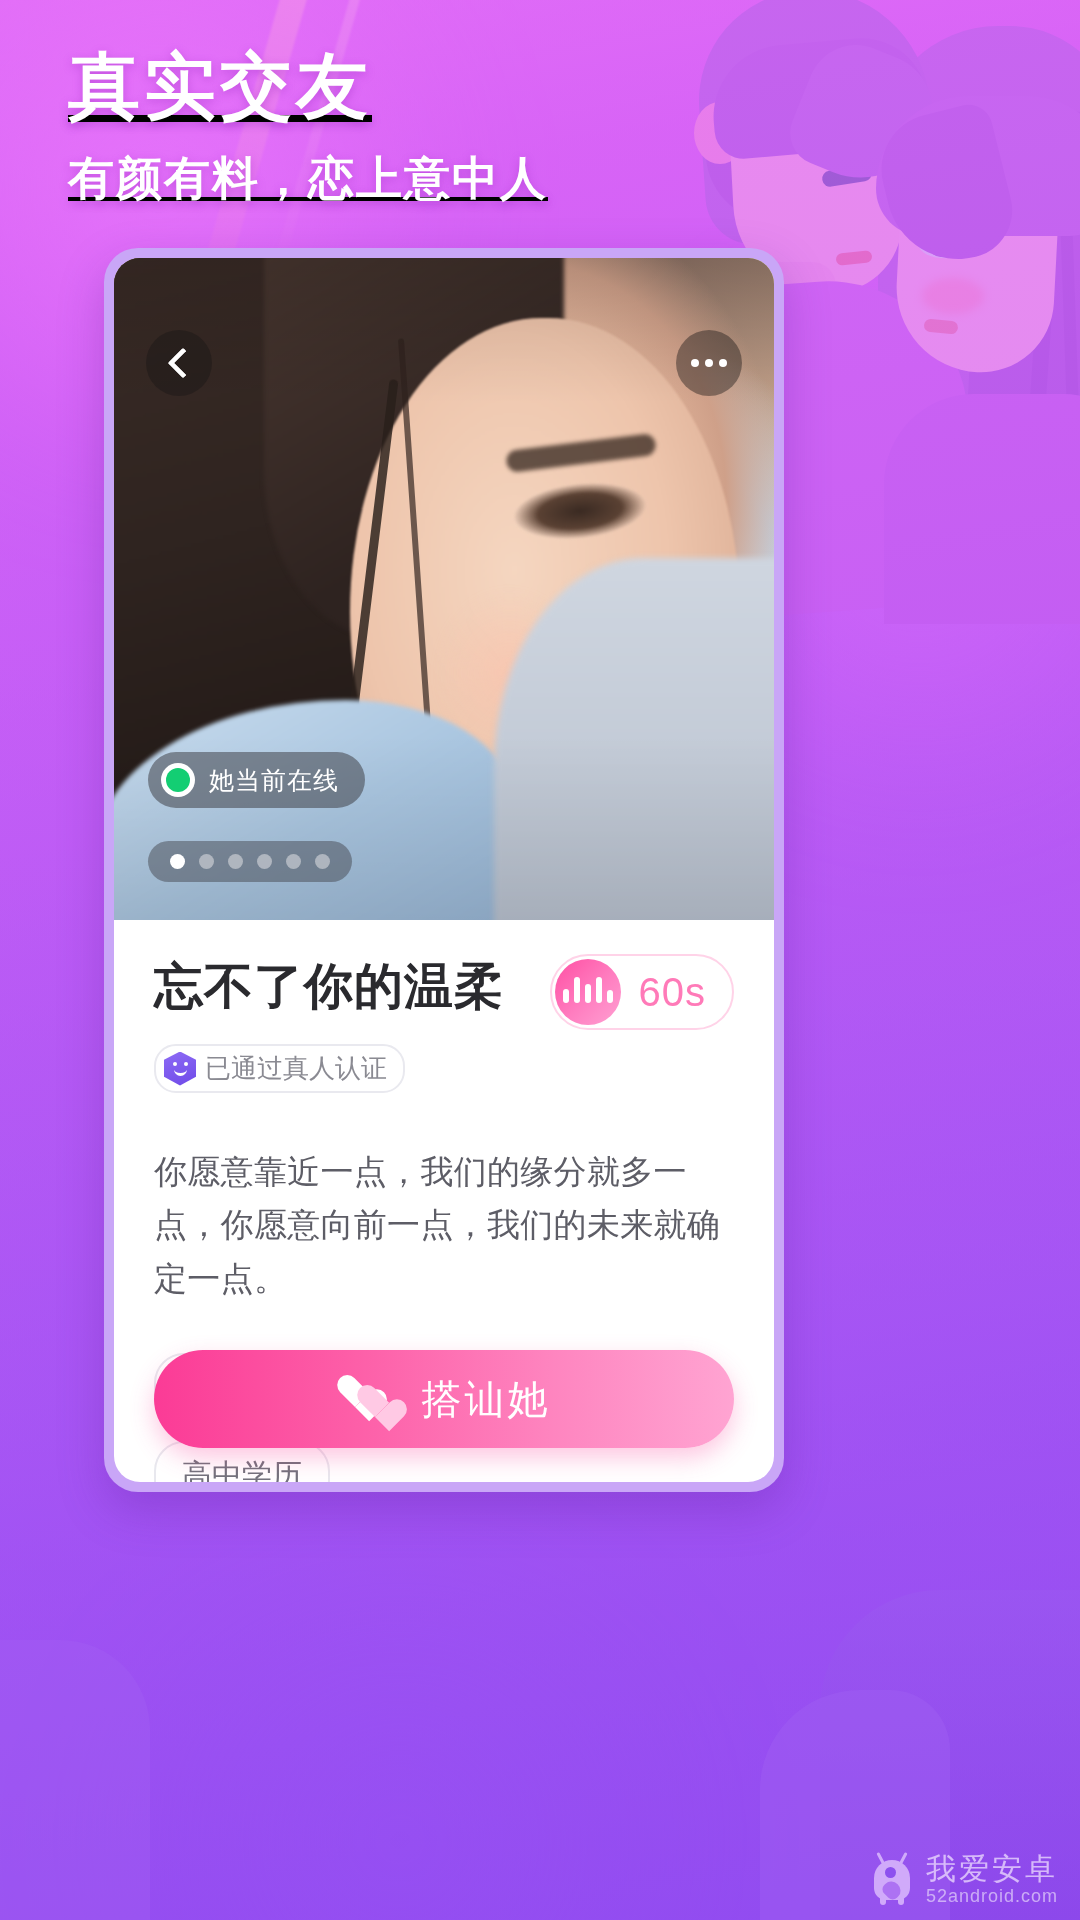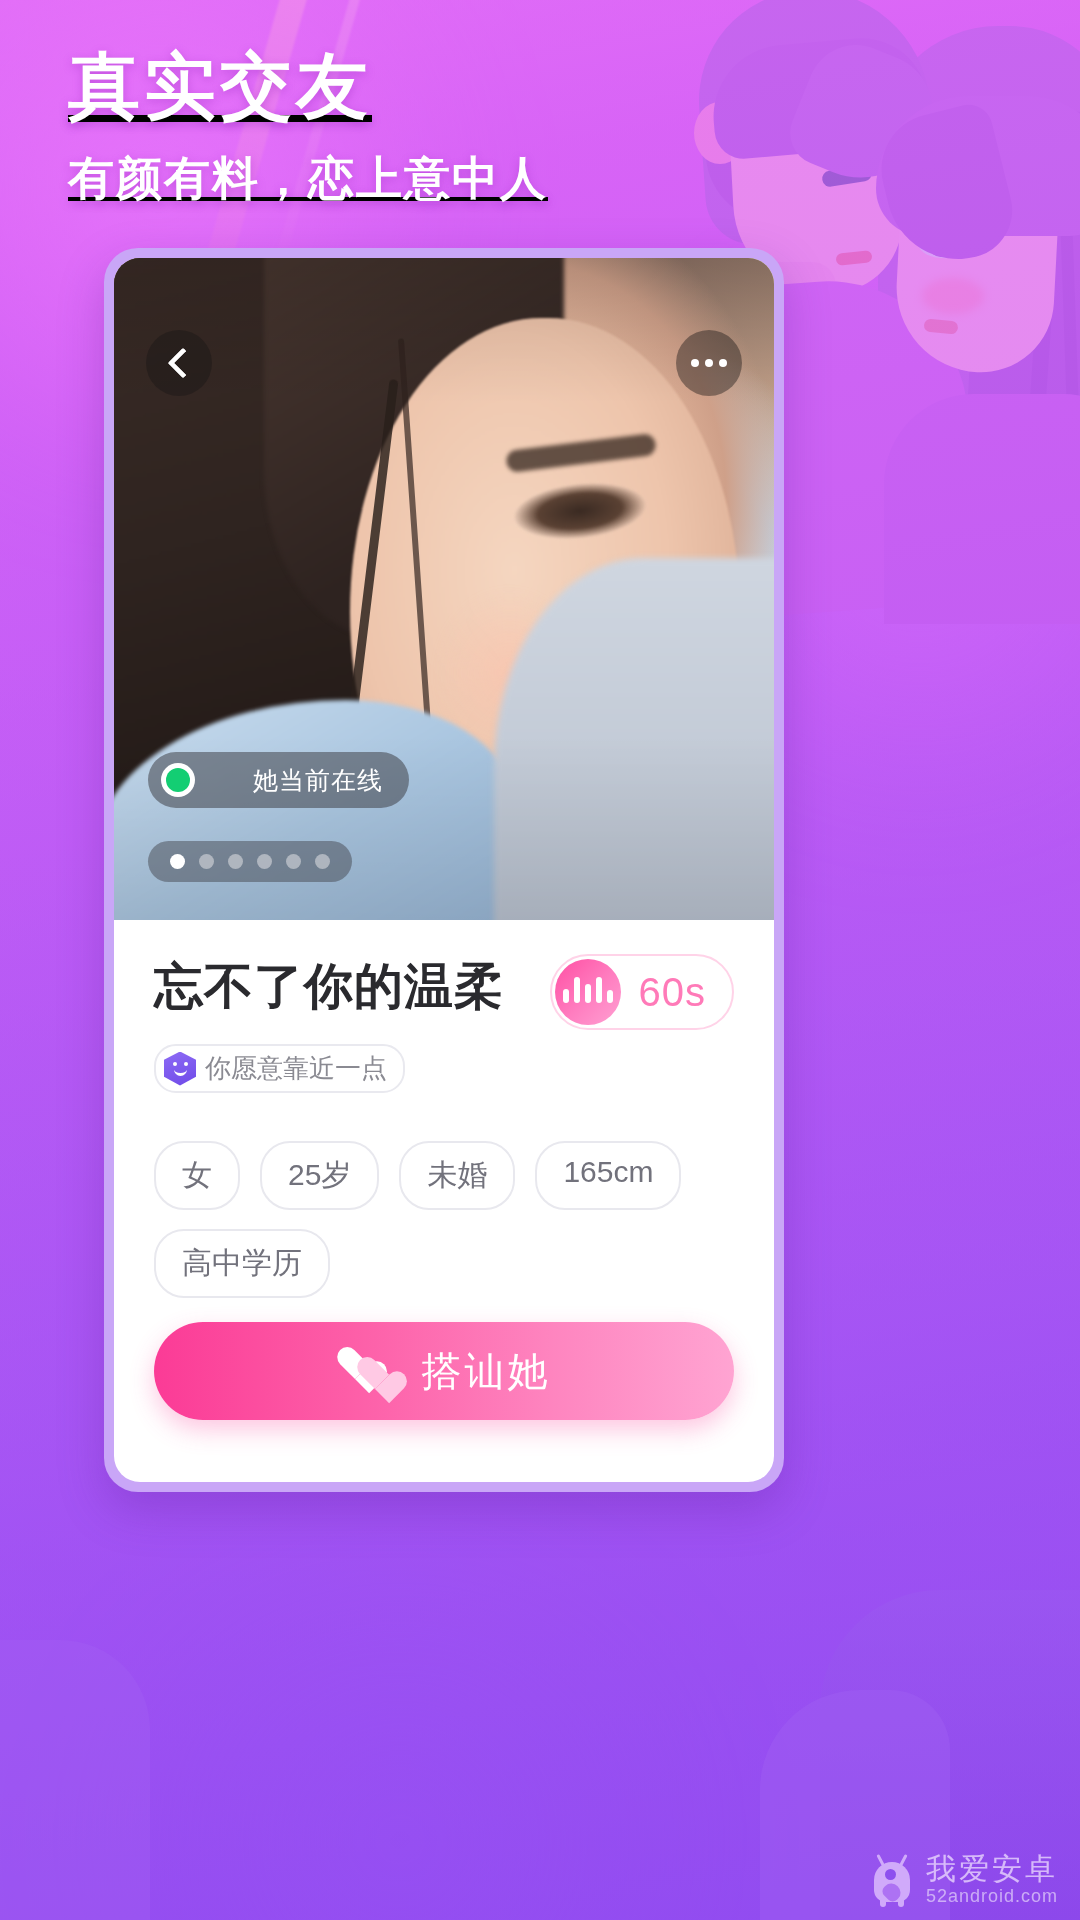--- a/index.html
+++ b/index.html
@@ -261,21 +261,21 @@
     display:flex; align-items:center; gap:14px;
     background:rgba(60,60,66,.52);
     padding:11px 26px 11px 13px;
     border-radius:30px;
   }
   .dot-ring{
     width:34px; height:34px; border-radius:50%;
     background:#fff; display:flex; align-items:center; justify-content:center; flex:none;
   }
   .dot-green{ width:24px; height:24px; border-radius:50%; background:#13ce73; }
-  #online-text{ color:#fff; font-size:25px; letter-spacing:1px;margin-left:44px; }
+  #online-text{ color:#fff; font-size:25px; letter-spacing:1px; }
 
   
   #pager{
     position:absolute; left:34px; bottom:38px;
     display:flex; align-items:center; gap:14px;
     background:rgba(60,60,66,.45);
     padding:13px 22px; border-radius:24px;
   }
   #pager i{ width:15px; height:15px; border-radius:50%; background:rgba(225,225,230,.55); display:block; }
   #pager i.on{ background:#fff; }
@@ -363,21 +363,21 @@
   .heart::after{ left:17px; transform:rotate(45deg); transform-origin:0 100%; }
   .heart-back{ left:0; top:2px; }
   .heart-back::before,.heart-back::after{ background:#fff; }
   .heart-front{ left:20px; top:12px; }
   .heart-front::before,.heart-front::after{ background:#ffc9e4; }
   #cta-text{ color:#fff; font-size:40px; letter-spacing:3px; }
 
   
   #watermark{
     position:absolute; right:22px; bottom:14px; z-index:8;
-    display:flex; align-items:center; gap:12px; opacity:.72;
+    display:flex; gap:12px; opacity:.72;
   }
   .bot{ position:relative; width:44px; height:50px; }
   .bot .head{
     position:absolute; left:4px; top:8px; width:36px; height:26px;
     background:#e7ccff; border-radius:18px 18px 4px 4px;
   }
   .bot .ant{
     position:absolute; width:3px; height:12px; background:#e7ccff; border-radius:2px;
   }
   .bot .ant.l{ left:9px; top:0; transform:rotate(-28deg); }
@@ -509,24 +509,25 @@
 
       <div id="meta-row">
         <span id="verify-chip">
           <span class="shield">
             <span class="sm-face">
                 <i></i>
                 <i></i>
                 <u></u>
               </span>
           </span>
-          <span id="verify-text">你愿意靠近一点</span>
+          <span id="verify-text">已通过真人认证</span>
         </span>
       </div>
 
+      <div id="bio">你愿意靠近一点，我们的缘分就多一点，你愿意向前一点，我们的未来就确定一点。</div>
 
       <div id="tags">
         <span class="tag">女</span>
         <span class="tag">25岁</span>
         <span class="tag">未婚</span>
         <span class="tag">165cm</span>
         <span class="tag">高中学历</span>
       </div>
 
       <div id="cta">

